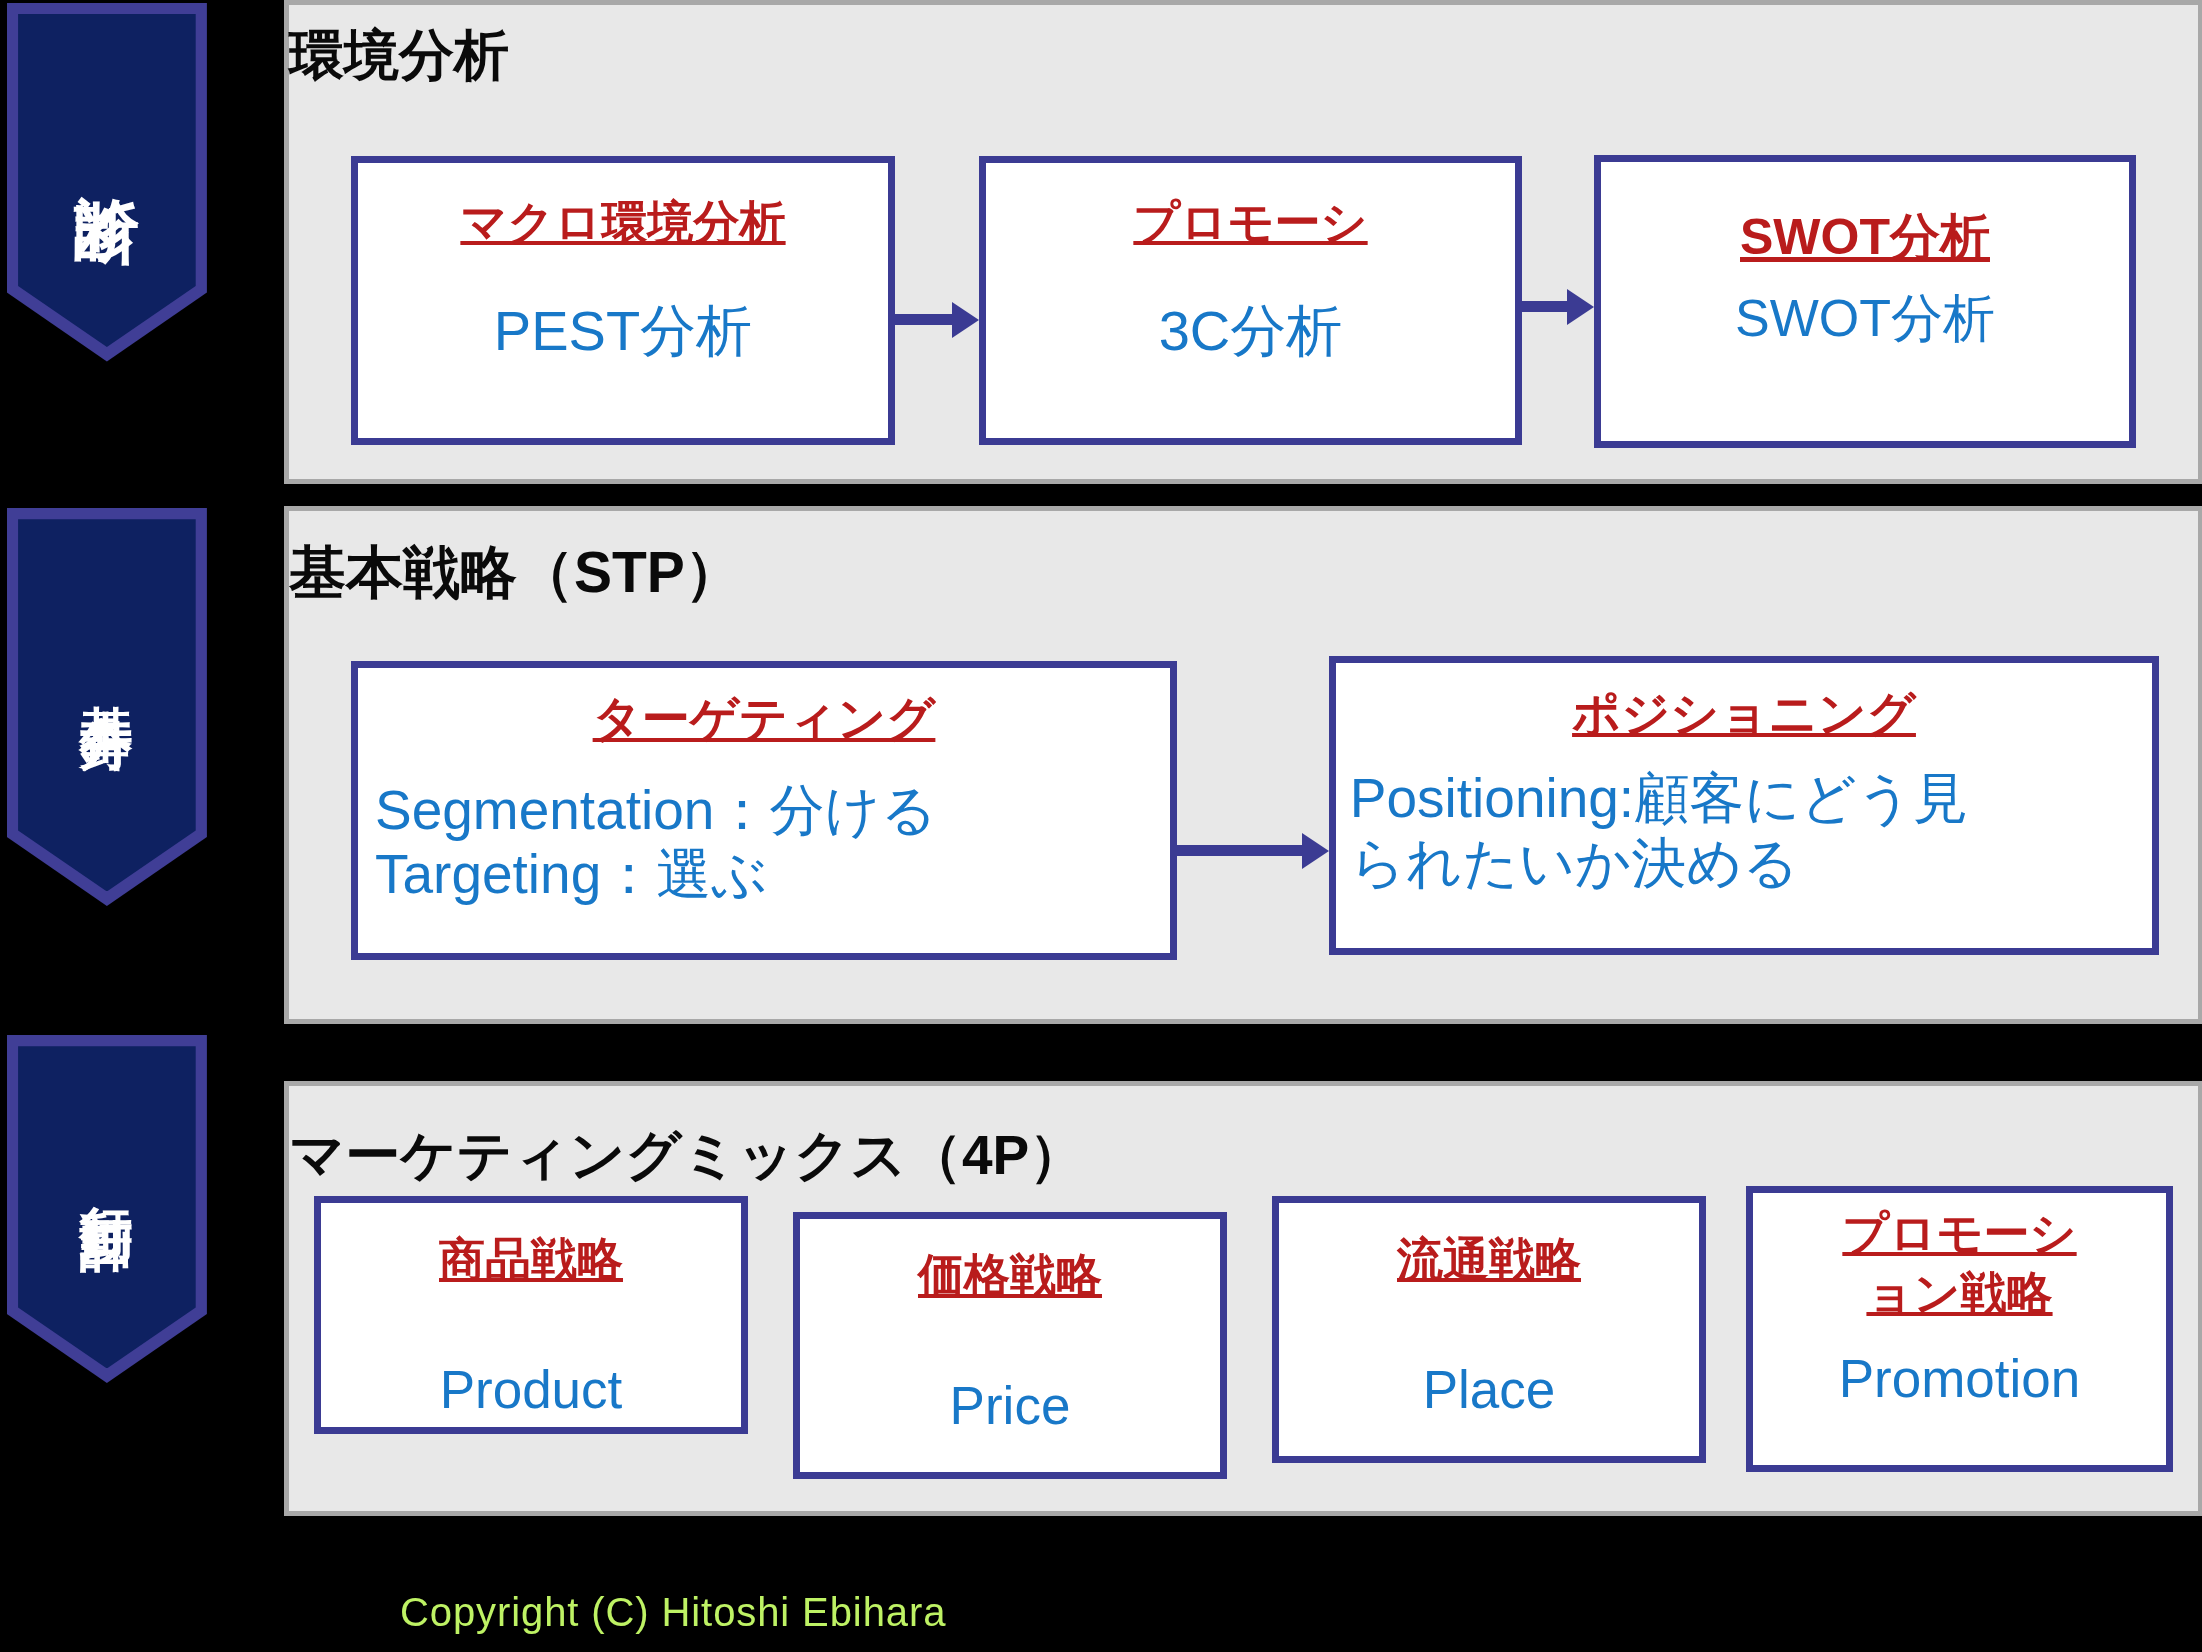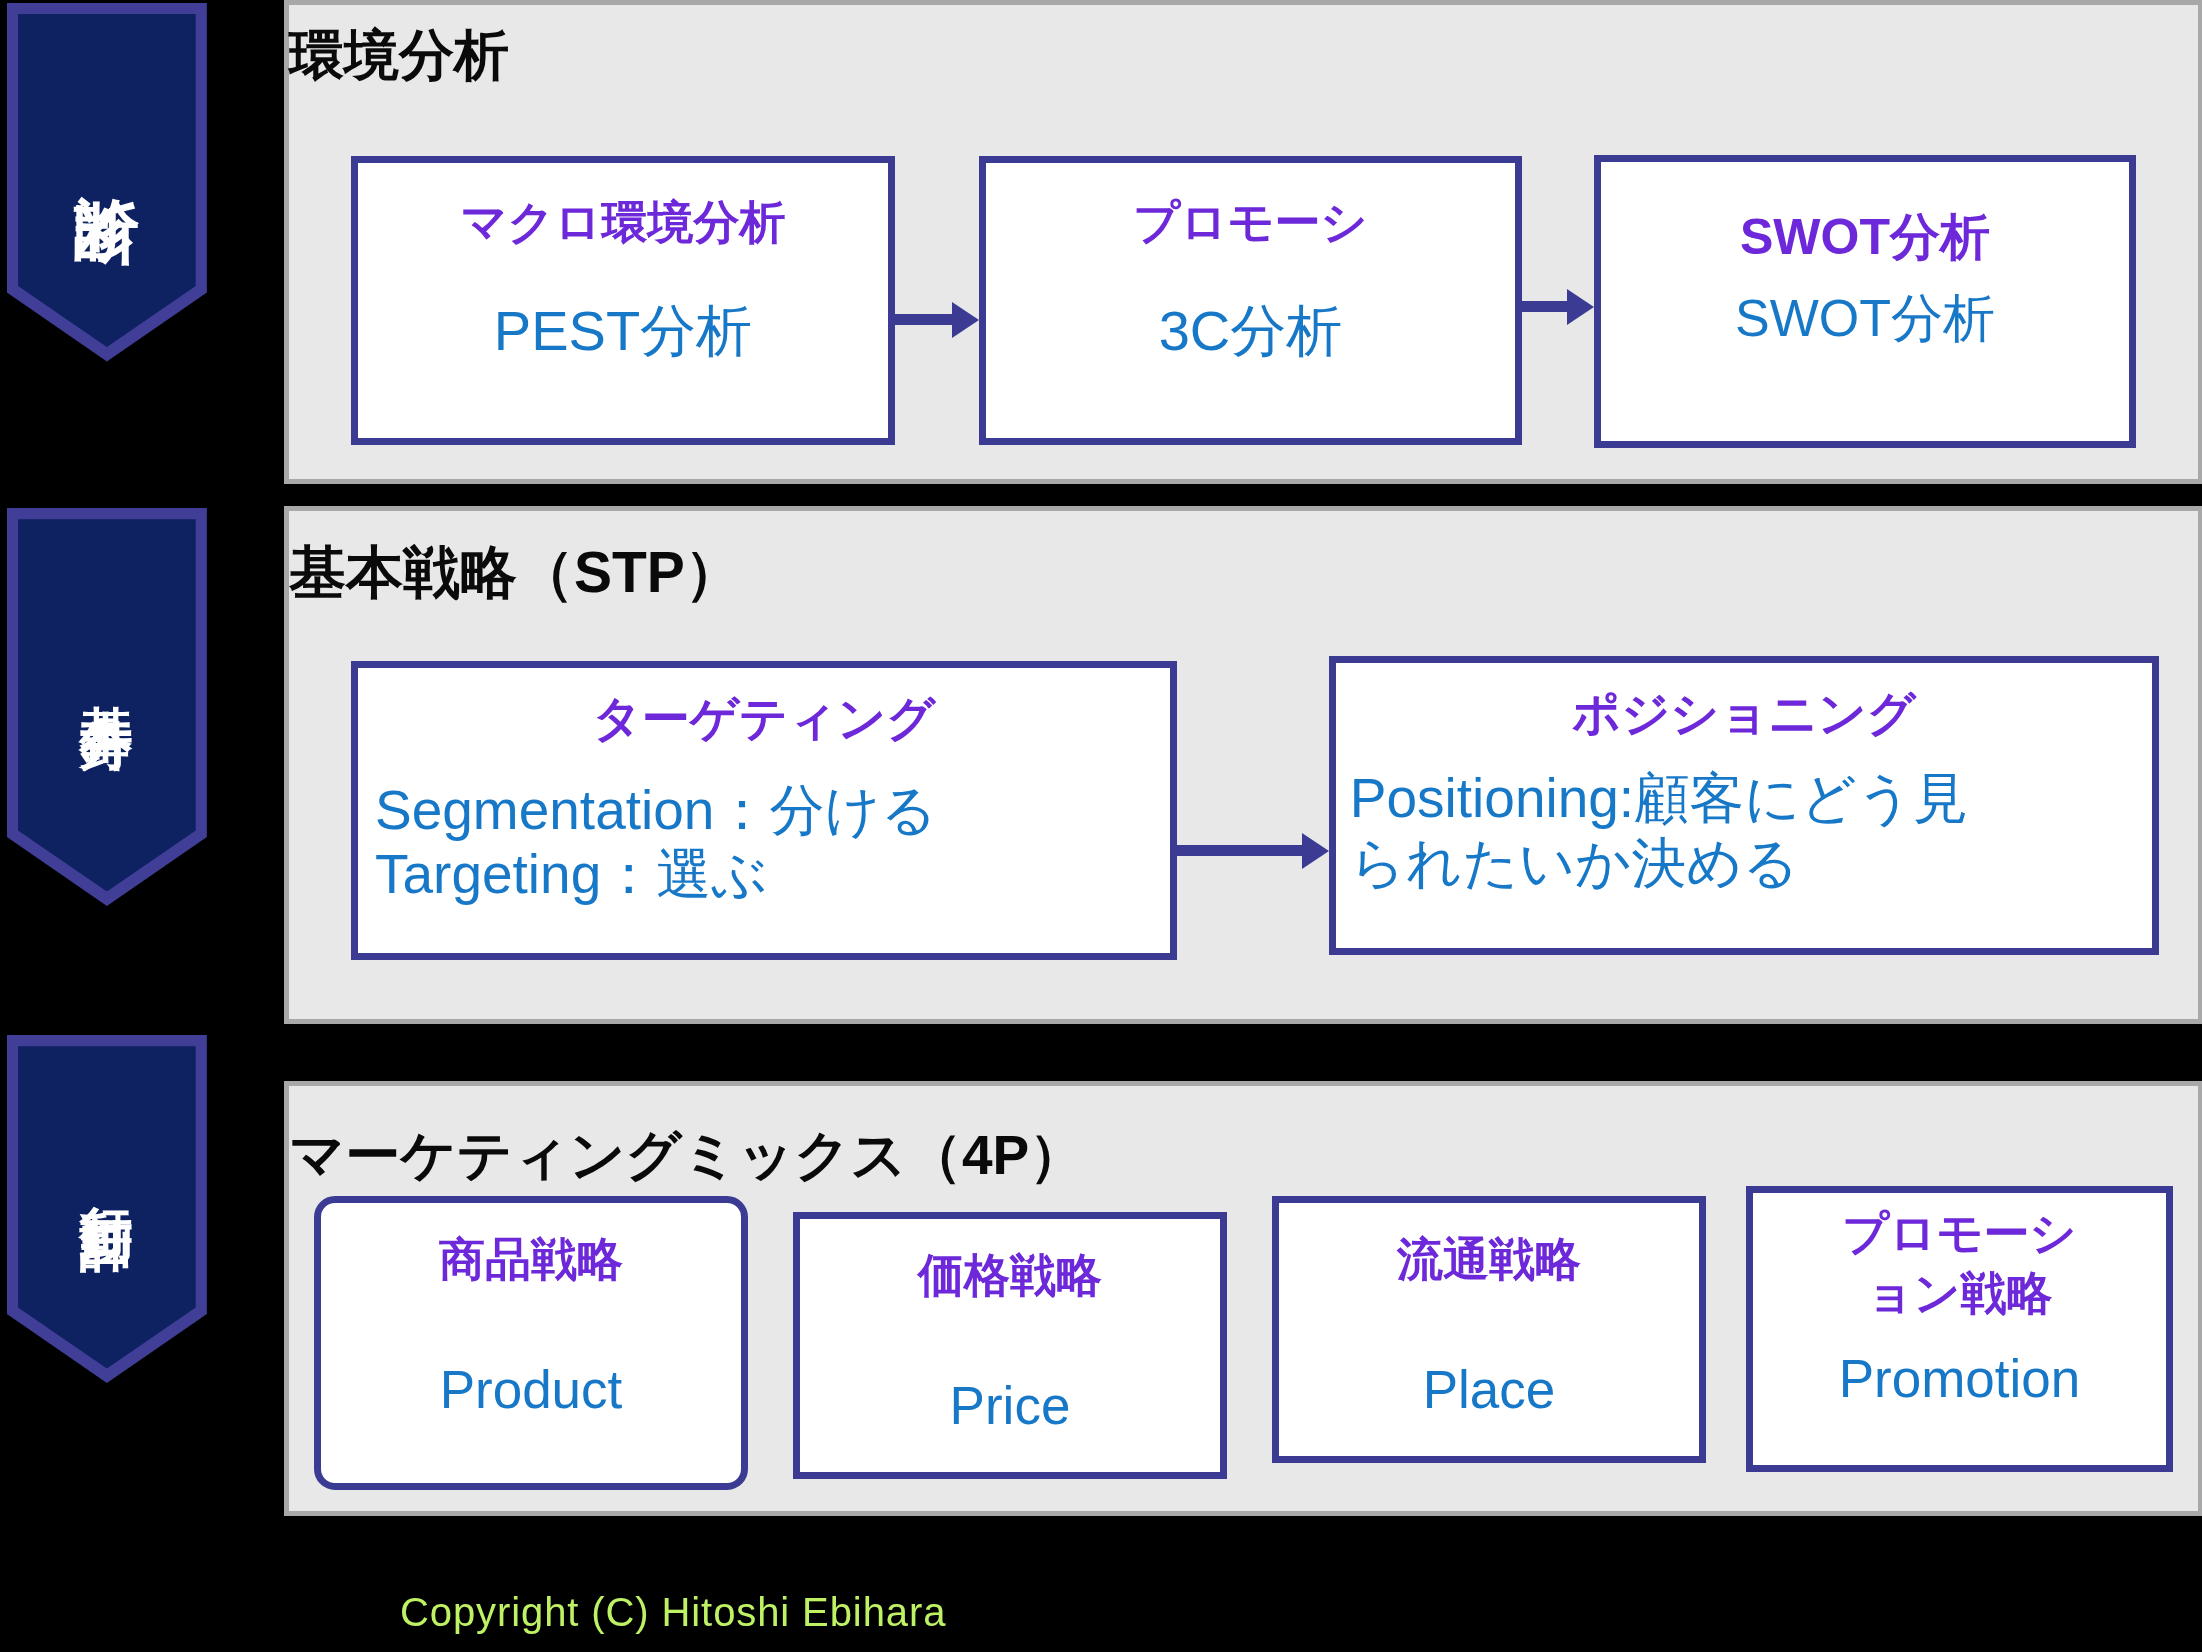--- a/index.html
+++ b/index.html
@@ -35,21 +35,21 @@
   }
   .panel-title{
     text-align:left;font-weight:bold;color:#0a0a0a;line-height:1.15;
   }
 
   
   .pbox{
     position:absolute;background:#ffffff;border:7.7px solid #3b3b93;
     box-sizing:border-box;text-align:center;
   }
-  .bheading{display:block;font-weight:bold;color:#6d28d9;line-height:1.22;}
+  .bheading{display:block;font-weight:bold;color:#b91c1c;line-height:1.22;text-decoration:underline;}
   .bsub{display:block;color:#1878c8;line-height:1.1;}
   .blines{display:block;text-align:left;color:#1878c8;}
   .bline{display:block;}
 
   
   .arrow{position:absolute;display:flex;align-items:center;height:45px;}
   .arrow-line{flex:1;height:11.2px;background:#3b3b93;}
   .arrow-head{
     width:0;height:0;border-top:18px solid transparent;border-bottom:18px solid transparent;
     border-left:27.5px solid #3b3b93;
@@ -156,21 +156,21 @@
       <span class="blines">
         <span class="bline">Positioning:顧客にどう見</span>
         <span class="bline">られたいか決める</span>
       </span>
     </div>
   </div>
 
   <div class="panel p3">
     <div class="panel-title">マーケティングミックス（4P）</div>
 
-    <div class="pbox" style="left:25px;top:110px;width:434px;height:294px;border-radius:21px;">
+    <div class="pbox" style="left:25px;top:110px;width:434px;height:238px;">
       <span class="bheading">商品戦略</span>
       <span class="bsub">Product</span>
     </div>
 
     <div class="pbox" style="left:504px;top:110px;width:434px;height:267px;margin-top:16px;">
       <span class="bheading">価格戦略</span>
       <span class="bsub">Price</span>
     </div>
 
     <div class="pbox" style="left:983px;top:110px;width:434px;height:267px;">

